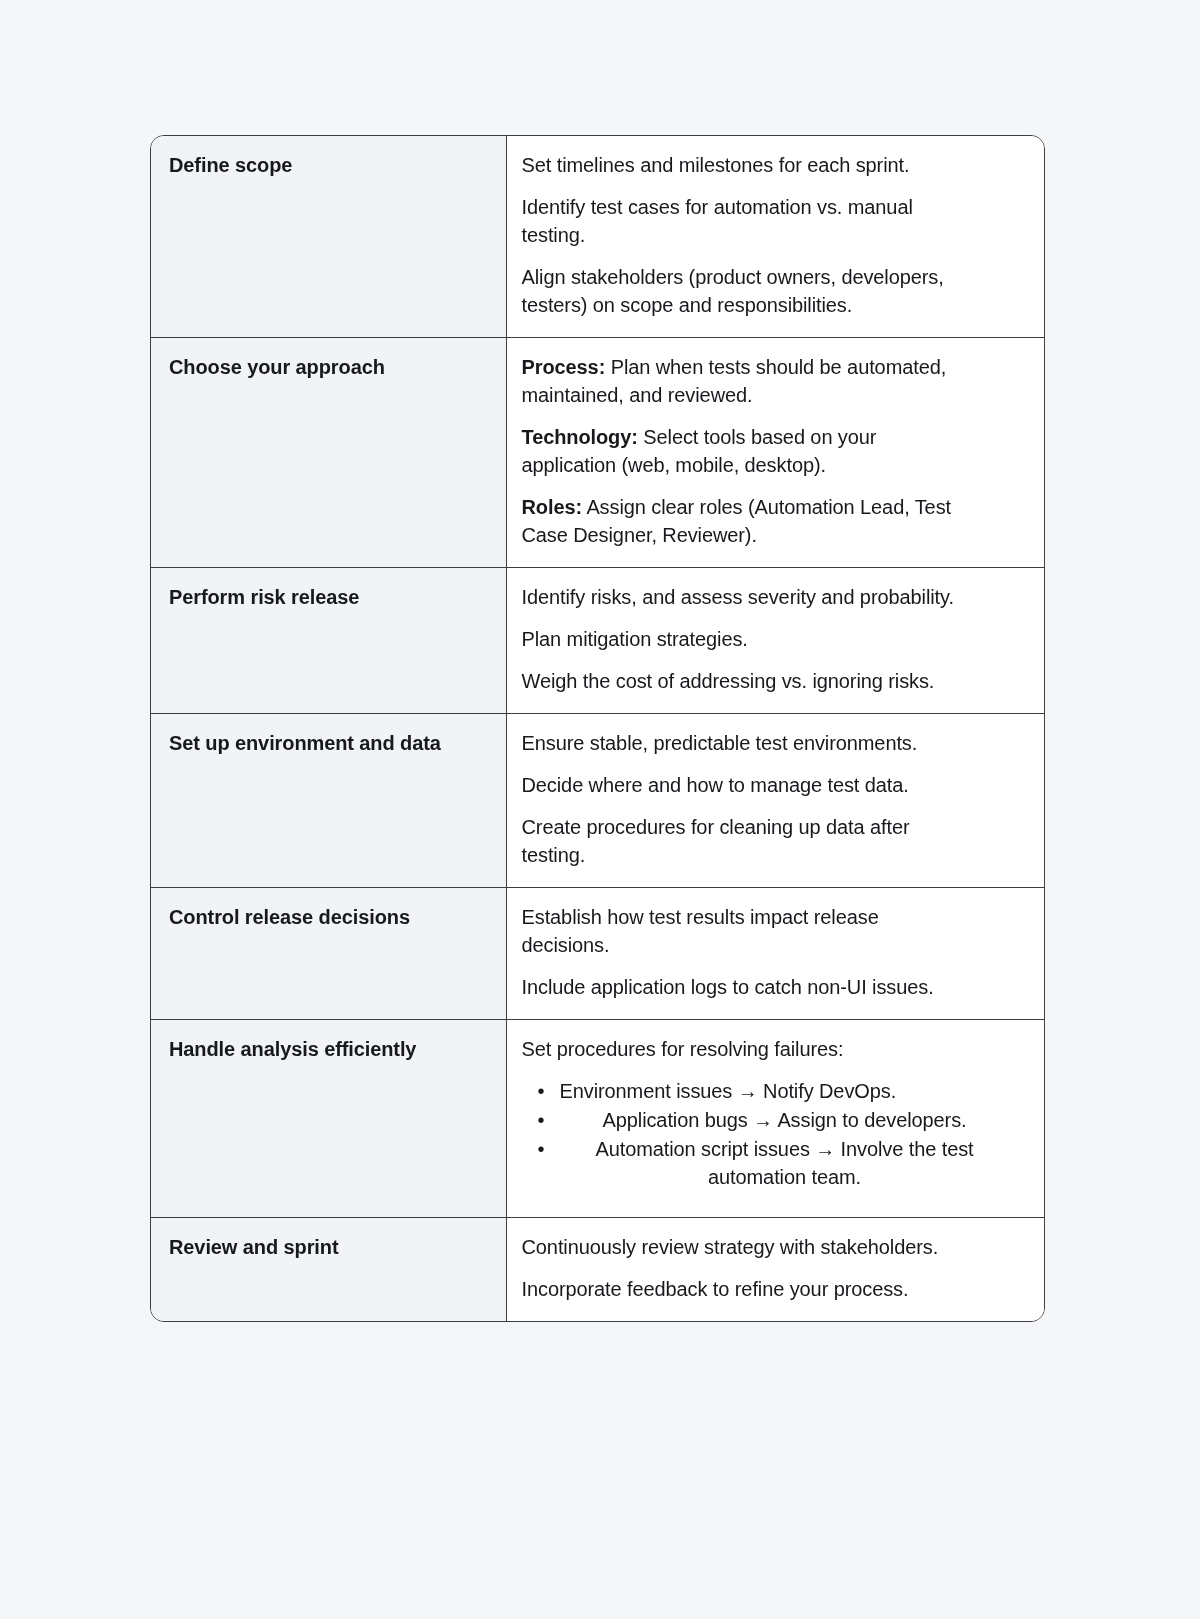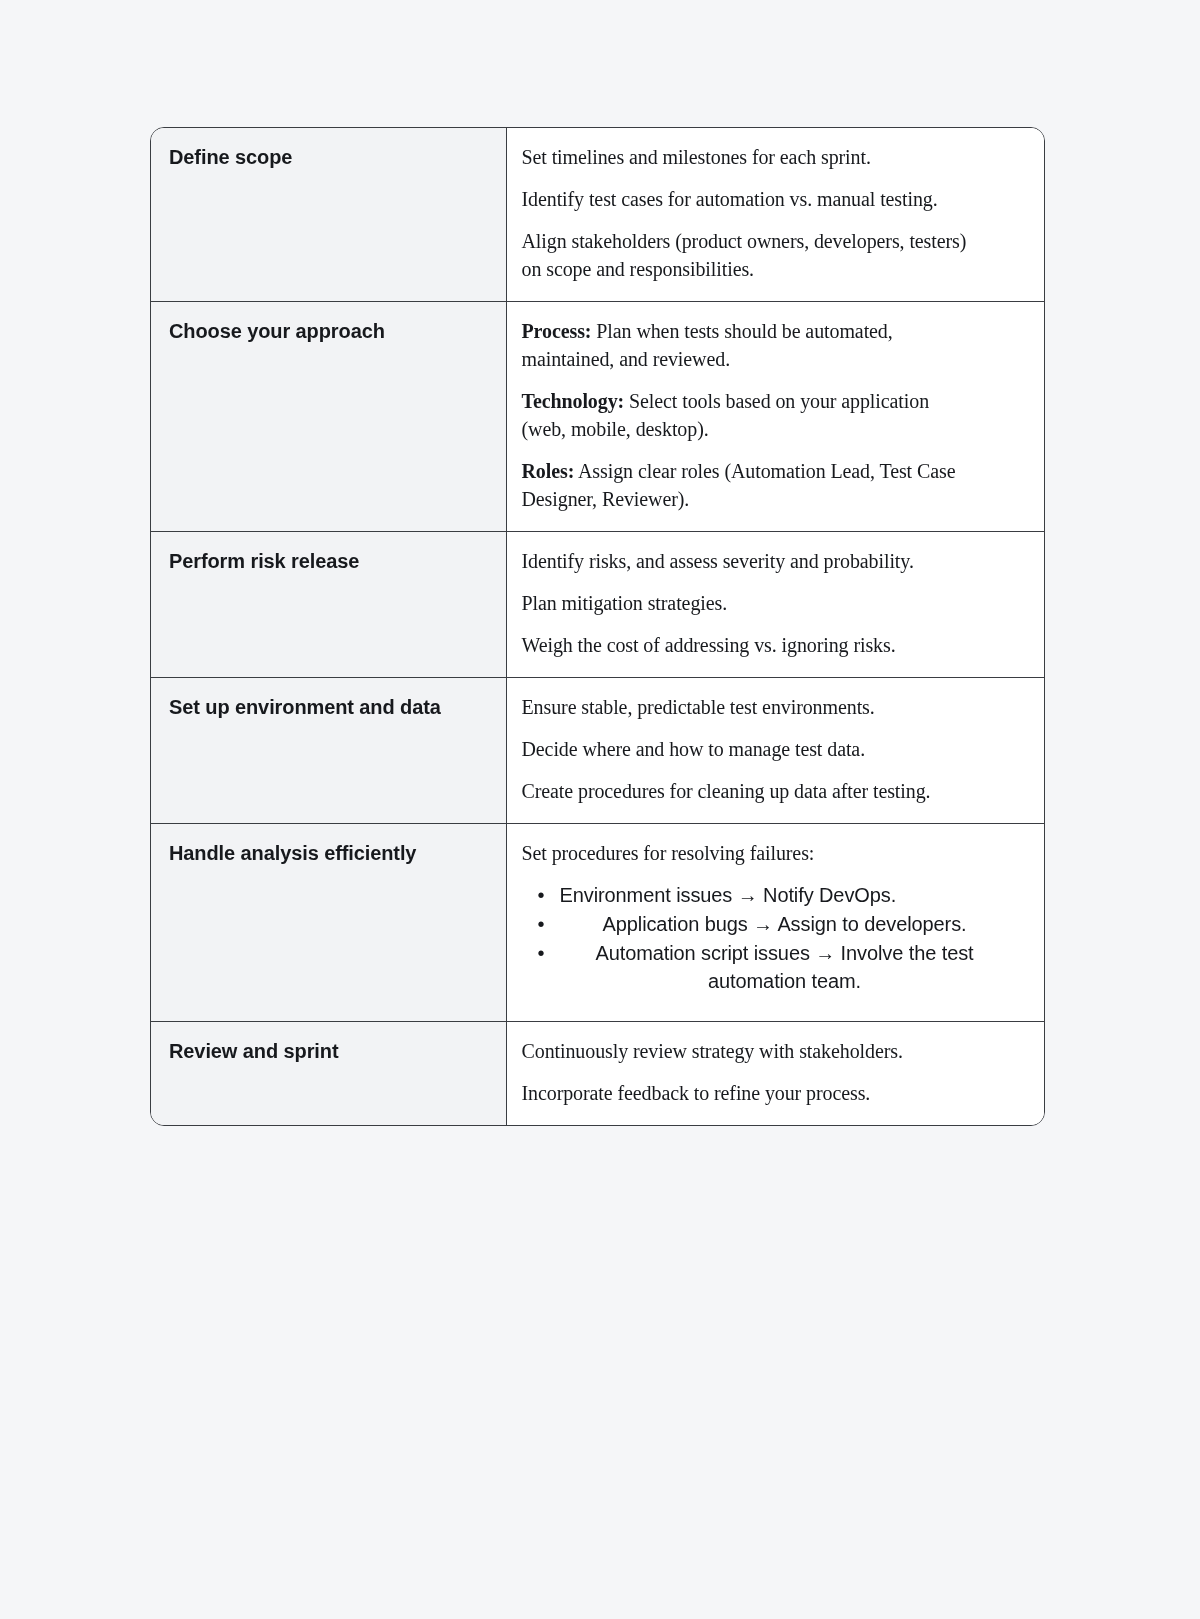--- a/index.html
+++ b/index.html
@@ -11,21 +11,21 @@
     height: 1619px;
     position: relative;
     background: var(--page-bg, #f5f6f8);
     font-family: "Liberation Sans", "DejaVu Sans", sans-serif;
     color: var(--text, #17191d);
     -webkit-font-smoothing: antialiased;
   }
   .table-wrap {
     position: absolute;
     left: 150px;
-    top: 127px;
+    top: 135px;
     width: 895px;
     box-sizing: border-box;
     border: 1.5px solid var(--border, #3a3d42);
     border-radius: 14px;
     overflow: hidden;
     background: var(--detail-bg, #ffffff);
   }
   table.strategy {
     width: 100%;
     border-collapse: collapse;
@@ -52,21 +52,20 @@
     padding: 15px 16px 18px 15px;
     letter-spacing: -0.1px;
   }
   tr + tr th.term-cell,
   tr + tr td.detail-cell {
     border-top: 1px solid var(--border, #3a3d42);
   }
   td.detail-cell p {
     margin: 0;
     max-width: 450px;
-    font-family: Liberation Serif, serif;
   }
   td.detail-cell p + p,
   td.detail-cell p + ul,
   td.detail-cell ul + p {
     margin-top: 14px;
   }
   td.detail-cell ul {
     list-style: none;
     margin: 14px 0 8px 0;
     padding: 0 0 0 38px;
@@ -122,20 +121,27 @@
         </tr>
         <tr>
           <th class="term-cell">Set up environment and data</th>
           <td class="detail-cell">
             <p>Ensure stable, predictable test environments.</p>
             <p>Decide where and how to manage test data.</p>
             <p>Create procedures for cleaning up data after testing.</p>
           </td>
         </tr>
         <tr>
+          <th class="term-cell">Control release decisions</th>
+          <td class="detail-cell">
+            <p>Establish how test results impact release decisions.</p>
+            <p>Include application logs to catch non-UI issues.</p>
+          </td>
+        </tr>
+        <tr>
           <th class="term-cell">Handle analysis efficiently</th>
           <td class="detail-cell">
             <p>Set procedures for resolving failures:</p>
             <ul>
               <li>Environment issues → Notify DevOps.</li>
               <li>Application bugs → Assign to developers.</li>
               <li>Automation script issues → Involve the test automation team.</li>
             </ul>
           </td>
         </tr>

